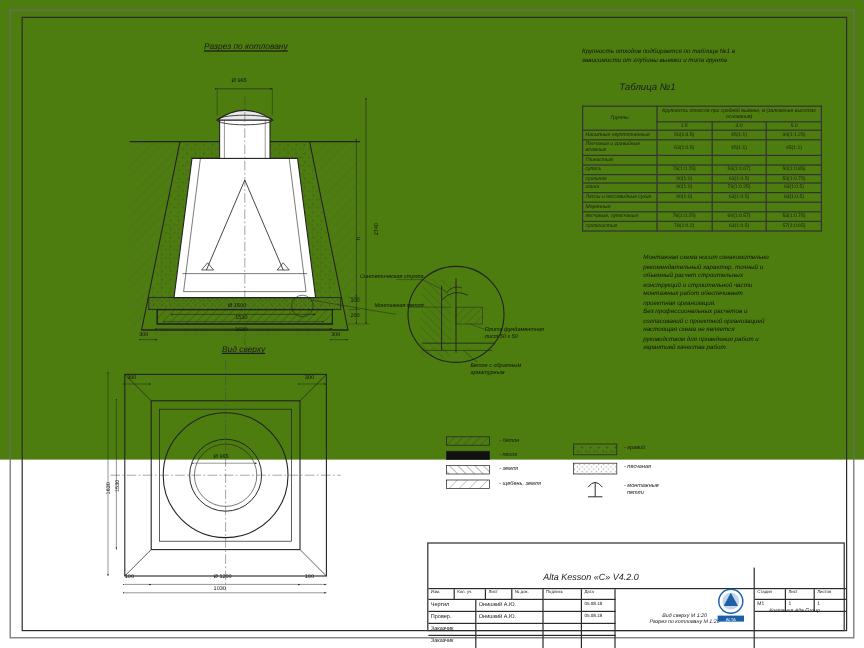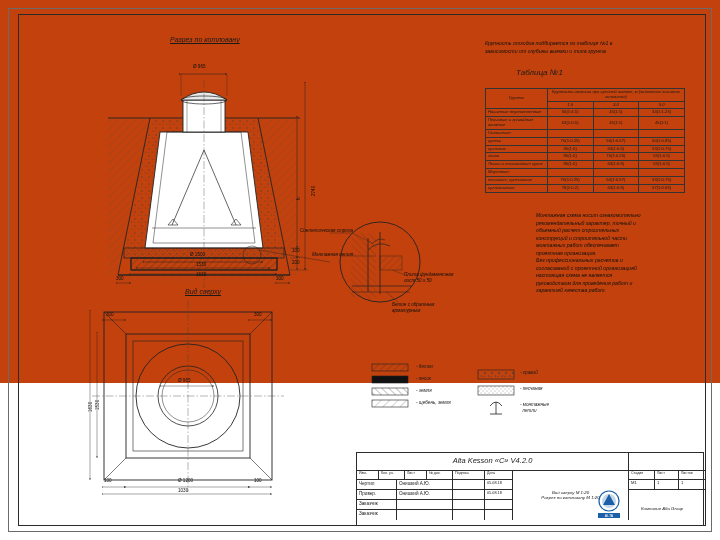--- a/index.html
+++ b/index.html
@@ -1,23 +1,23 @@
 <!DOCTYPE html>
 <html><head>
 <meta charset="utf-8">
 <style>
   html,body{margin:0;padding:0;background:#ffffff;}
   body{width:720px;height:540px;overflow:hidden;font-family:"Liberation Sans",sans-serif;color:#1a1a1a;}
-  #sheet{position:relative;width:720px;height:383px;background:#c2410c;}
+  #sheet{position:relative;width:720px;height:383px;background:#4d7c0f;}
   .frame-outer{position:absolute;left:8px;top:8px;width:704px;height:524px;border:1px solid #6b6b6b;box-sizing:border-box;}
   .frame-inner{position:absolute;left:18px;top:14px;width:688px;height:512px;border:1px solid #2b2b2b;box-sizing:border-box;}
   svg{position:absolute;left:0;top:0;}
   
   #titleblock{position:absolute;left:356px;top:452px;width:348px;height:74px;border:1px solid #2b2b2b;box-sizing:border-box;background:#fff;}
-  #titleblock .cell{position:absolute;box-sizing:border-box;border-right:1px solid #2b2b2b;border-bottom:1px solid #2b2b2b;font-size:4.6px;line-height:1.1;padding:1px 2px;overflow:hidden;white-space:nowrap;}
+  #titleblock .cell{position:absolute;box-sizing:border-box;border-right:1px solid #2b2b2b;border-bottom:1px solid #2b2b2b;font-size:4.6px;line-height:1.1;padding:1px 2px;overflow:hidden;white-space:nowrap;margin-top:20px;}
   #titleblock .nb{border:none;}
   
   #tbl1{position:absolute;left:485px;top:88px;width:200px;border-collapse:collapse;font-size:4.2px;}
   #tbl1 td,#tbl1 th{border:0.6px solid #333;padding:1px 1px;text-align:center;font-weight:normal;line-height:1.15;}
   #tbl1 .grp{text-align:left;padding-left:2px;font-style:italic;}
   #tbl1 .hdr{font-style:italic;}
   .note{position:absolute;font-size:5.2px;line-height:1.45;font-style:italic;color:#111;}
   .label{position:absolute;font-size:4.6px;color:#111;white-space:nowrap;}
   .label.it{font-style:italic;}
   .heading{position:absolute;font-size:7px;font-style:italic;text-decoration:underline;}

